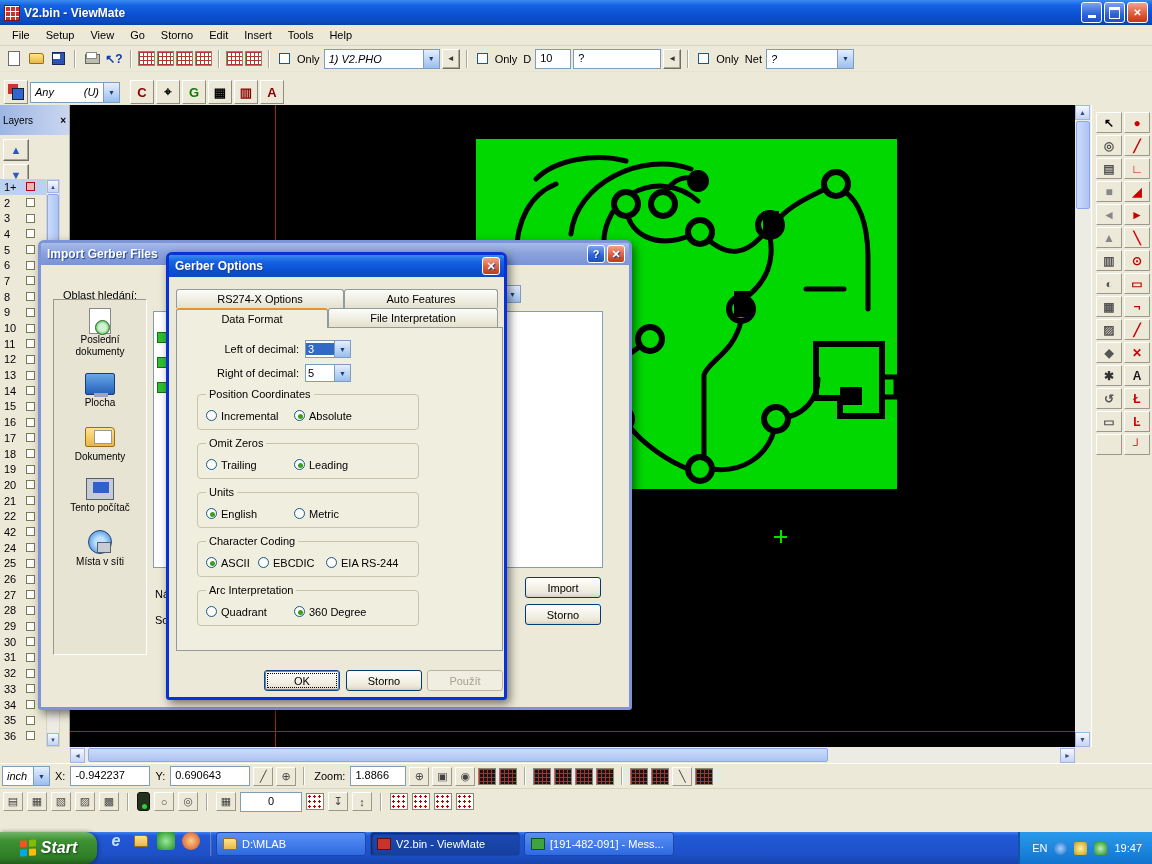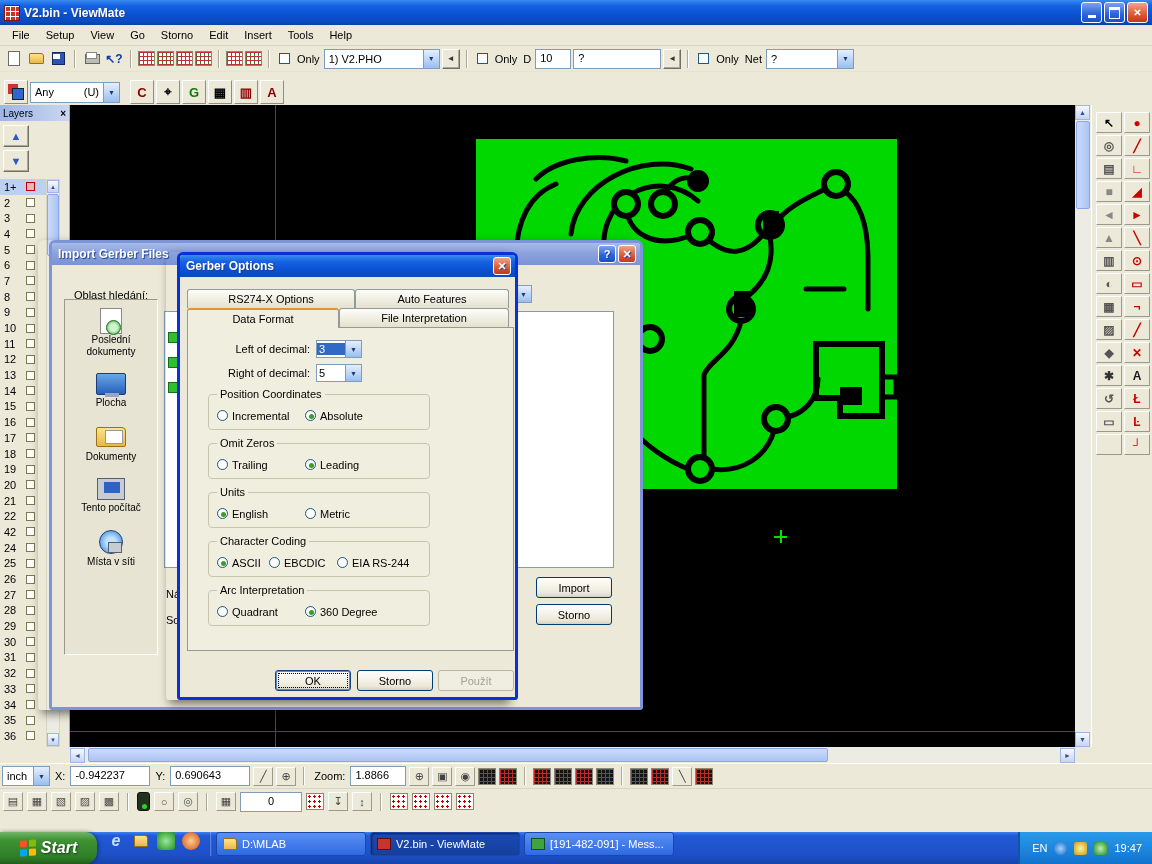--- a/index.html
+++ b/index.html
@@ -32,32 +32,32 @@
 .ic-folder{width:15px;height:11px;background:linear-gradient(#FFE488,#E8B74A);border:1px solid #9C7010;border-radius:1px 3px 1px 1px;}
 .ic-save{width:13px;height:13px;background:#2F53B0;border:1px solid #13265E;}
 .ic-save::after{content:"";position:absolute;width:7px;height:5px;background:#fff;top:5px;}
 .ic-print{width:15px;height:10px;background:#BDBDB0;border:1px solid #666;}
 .ic-print::after{content:"";position:absolute;width:9px;height:5px;background:#fff;border:1px solid #888;top:3px;}
 .ic-help{color:#0F3BB0;font-weight:bold;font-size:12px;}
 .mini{width:17px;height:15px;border:1px solid #8A8774;background:#fff;background-image:linear-gradient(#B33 1px,transparent 1px),linear-gradient(90deg,#373 1px,transparent 1px);background-size:4px 4px;}
 .cb{width:11px;height:11px;border:1px solid #1D5987;background:#fff;margin:0 3px;}
 .lbl{padding:0 2px;}
 .combo{display:flex;height:20px;border:1px solid #7F9DB9;background:#fff;align-items:center;}
-.combo-val{flex:1;padding:0 4px;white-space:nowrap;overflow:hidden;}
+.combo-val{flex:1;padding:0 4px;white-space:nowrap;overflow:hidden;font-style:italic;}
 .darr{width:16px;height:100%;background:linear-gradient(180deg,#E6EFFC,#99BEF0);border-left:1px solid #7F9DB9;display:flex;align-items:center;justify-content:center;font-size:7px;color:#1A3E6F;}
 .sunken{height:20px;border:1px solid #7F9DB9;background:#fff;padding:2px 4px;}
 .sbtn{width:18px;height:20px;background:#ECE9D8;border:1px solid #fff;border-right-color:#716F64;border-bottom-color:#716F64;box-shadow:inset -1px -1px 0 #ACA899;display:flex;align-items:center;justify-content:center;font-size:8px;color:#333;}
 .tbtn{min-width:24px;height:24px;background:#ECE9D8;border:1px solid #fff;border-right-color:#8f8d80;border-bottom-color:#8f8d80;display:flex;align-items:center;justify-content:center;font-weight:bold;font-size:13px;}
 .ov-sq{width:16px;height:16px;position:relative;}
 .ov-sq::before{content:"";position:absolute;left:0;top:0;width:10px;height:10px;background:#C33;}
 .ov-sq::after{content:"";position:absolute;right:0;bottom:0;width:10px;height:10px;background:#36C;border:1px solid #123;}
 
 
 .layers-panel{position:absolute;left:0;top:105px;width:70px;height:642px;background:#ECE9D8;border-right:1px solid #ACA899;}
-.lp-head{height:16px;background:linear-gradient(90deg,#9DB6E4,#C9D6F0);display:flex;align-items:center;padding:8px 3px;font-size:10px;}
+.lp-head{height:16px;background:linear-gradient(90deg,#9DB6E4,#C9D6F0);display:flex;align-items:center;padding:15px 3px;font-size:10px;}
 .lp-head span:first-child{flex:1;}
 .lp-close{font-weight:bold;cursor:default;}
 .lp-tools{padding:4px 3px;display:flex;flex-direction:column;gap:3px;width:34px;}
 .lp-btn{width:26px;height:22px;background:#ECE9D8;border:1px solid #fff;border-right-color:#716F64;border-bottom-color:#716F64;box-shadow:inset -1px -1px 0 #ACA899;display:flex;align-items:center;justify-content:center;color:#2B58C9;font-size:11px;}
 .lp-list{position:absolute;left:0;top:74px;bottom:0;width:46px;overflow:hidden;}
 .lp-row{height:15.7px;display:flex;align-items:center;padding-left:4px;}
 .lp-row.sel{background:#BCD1F2;}
 .lp-num{width:22px;font-size:11px;}
 .lp-sq{width:9px;height:9px;border:1px solid #7A7A4F;background:#fff;}
 .lp-sq.red{border-color:#C00000;background:#E8B7B7;}
@@ -111,21 +111,21 @@
 .task-btn.pressed{background:linear-gradient(180deg,#1B49B4,#16409E);box-shadow:inset 1px 1px 2px rgba(0,0,0,.5);}
 .task-ic{width:14px;height:12px;flex:none;}
 .task-ic.folder{background:linear-gradient(#FFE488,#E8B74A);border:1px solid #9C7010;border-radius:1px 3px 1px 1px;}
 .task-ic.app{background:#C8332B;border:1px solid #5E0E0A;}
 .task-ic.mail{background:#3FA33F;border:1px solid #14501D;}
 .tray{position:absolute;right:0;top:0;height:32px;display:flex;align-items:center;gap:7px;padding:0 10px 0 12px;background:linear-gradient(180deg,#2A9BEA,#1173CF);border-left:2px solid #0E55A8;color:#fff;}
 .tray-dot{width:13px;height:13px;border-radius:50%;}
 
 
 .dlg{position:absolute;border-radius:6px 6px 3px 3px;box-shadow:3px 4px 10px rgba(0,0,0,.5);}
-.dlg-frame{border:3px solid #0831D9;border-radius:6px 6px 3px 3px;background:#ECE9D8;width:100%;height:100%;position:relative;margin-left:11px;}
+.dlg-frame{border:3px solid #0831D9;border-radius:6px 6px 3px 3px;background:#ECE9D8;width:100%;height:100%;position:relative;}
 .dlg.inactive .dlg-frame{border-color:#7D95D8;}
 .dlg-title{height:22px;display:flex;align-items:center;padding:0 4px 0 6px;border-radius:3px 3px 0 0;
  background:linear-gradient(180deg,#3A8BF0 0%,#1563E2 30%,#0A50D2 70%,#0B4ABE 100%);color:#fff;font-weight:bold;font-size:12px;text-shadow:1px 1px 1px #1a3e8f;}
 .dlg.inactive .dlg-title{background:linear-gradient(180deg,#A8BCE8 0%,#8BA2DD 45%,#7A93D4 100%);}
 .dlg-title .t{flex:1;white-space:nowrap;overflow:hidden;}
 .dbtn{width:18px;height:18px;border-radius:3px;border:1px solid #fff;margin-left:2px;display:flex;align-items:center;justify-content:center;color:#fff;font-size:11px;font-weight:bold;background:linear-gradient(180deg,#7AA2EF,#2B63D8 60%,#1E50BC);}
 .dbtn.close{background:linear-gradient(180deg,#F0A38B,#DD5F3B 55%,#C03A16);}
 
 
 .tabs-wrap{position:absolute;left:7px;top:34px;width:327px;}

